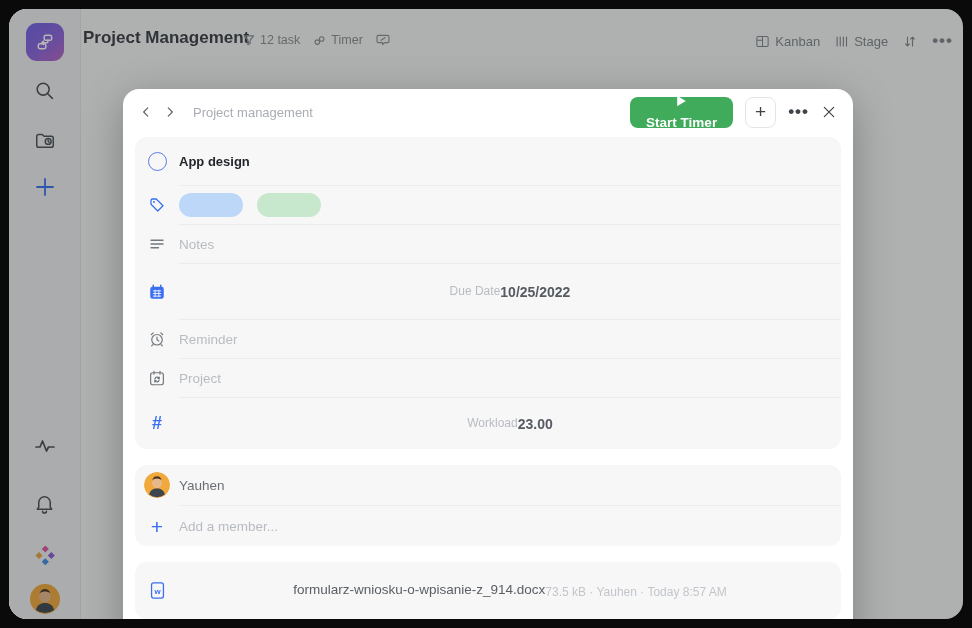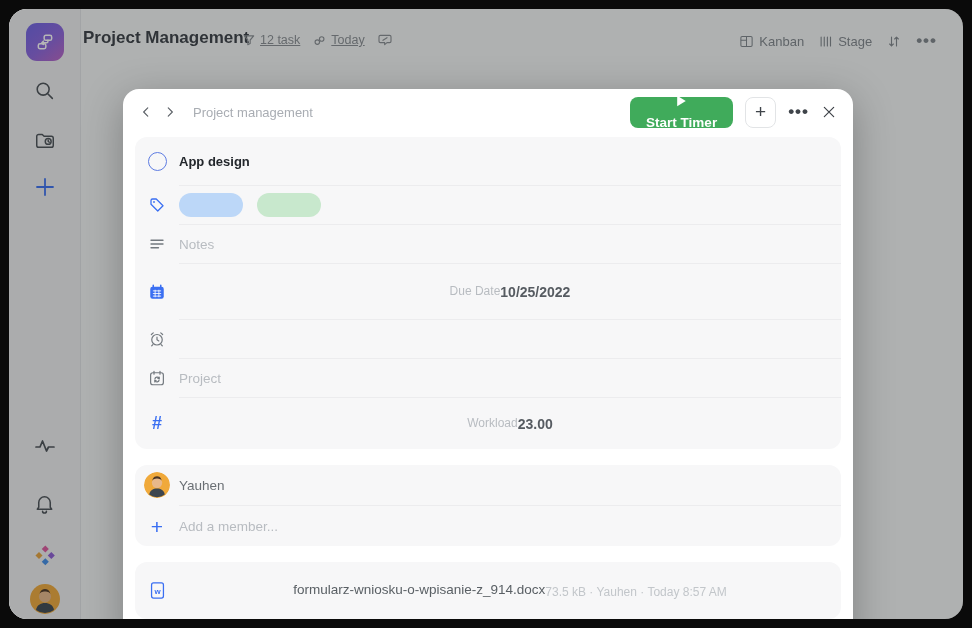--- a/index.html
+++ b/index.html
@@ -25,22 +25,22 @@
   .logo {
     position:absolute; left:50%; transform:translateX(-50%); top:14px;
     width:38px; height:38px; border-radius:11px;
     background:linear-gradient(140deg,#6d61e4 0%, #8a63dd 55%, #bb62c4 100%);
     display:flex; align-items:center; justify-content:center;
   }
   .app-header-title {
     position:absolute; left:74px; top:19px; font-size:17px; font-weight:bold; color:#383d43;
   }
   .app-header-tools { position:absolute; left:233px; top:23px; display:flex; align-items:center; gap:12px; color:#888d92; font-size:12.5px; }
-  .tool-item { display:flex; align-items:center; gap:4px;text-decoration:underline; }
-  .view-tools { position:absolute; right:26px; top:22px; display:flex; align-items:center; gap:14px; color:#7f858b; font-size:13px; }
+  .tool-item { display:flex; align-items:center; gap:4px; }
+  .view-tools { position:absolute; right:10px; top:22px; display:flex; align-items:center; gap:14px; color:#7f858b; font-size:13px; }
   .view-item { display:flex; align-items:center; gap:5px; }
   
   .overlay { position:absolute; inset:0; background:rgba(30,32,34,0.33); }
   
   .modal {
     position:absolute; left:114px; top:80px; width:730px; height:560px;
     background:#ffffff; border-radius:16px;
     box-shadow:0 10px 40px rgba(0,0,0,0.28);
   }
   .modal-header { height:46px; display:flex; align-items:center; padding:0 16px; }
@@ -160,21 +160,21 @@
       </span>
       <span>12 task</span>
     </div>
     <div class="tool-item">
       <span>
         <svg width="15" height="15" viewBox="0 0 24 24" fill="none" stroke="#888d92" stroke-width="1.8">
             <circle cx="8.5" cy="14.5" r="3.6"></circle>
             <circle cx="15.5" cy="9.5" r="3.6"></circle>
           </svg>
       </span>
-      <span>Today</span>
+      <span>Timer</span>
     </div>
     <div class="tool-item">
       <span>
         <svg width="16" height="16" viewBox="0 0 24 24" fill="none" stroke="#888d92" stroke-width="1.7" stroke-linecap="round" stroke-linejoin="round">
           <path d="M5 5h14c1.1 0 2 .9 2 2v7c0 1.1-.9 2-2 2h-4l-3.5 3v-3H5c-1.1 0-2-.9-2-2V7c0-1.1.9-2 2-2z"></path>
           <path d="M9 12.5l6-4"></path>
         </svg>
       </span>
     </div>
   </div>
@@ -289,20 +289,21 @@
         </div>
         <div class="divider"></div>
         <div class="row h38">
           <div class="icon-cell">
             <svg width="18" height="18" viewBox="0 0 24 24" fill="none" stroke="#73797f" stroke-width="1.6" stroke-linecap="round" stroke-linejoin="round">
               <circle cx="12" cy="13" r="7"></circle>
                 <path d="M12 9.5V13l2.4 1.6"></path>
               <path d="M4.5 6L7 3.8M19.5 6L17 3.8M6.5 19.5L5 21M17.5 19.5L19 21"></path>
             </svg>
           </div>
+          <div class="row-main placeholder">Reminder</div>
         </div>
         <div class="divider"></div>
         <div class="row h38">
           <div class="icon-cell">
             <svg width="18" height="18" viewBox="0 0 24 24" fill="none" stroke="#73797f" stroke-width="1.6" stroke-linecap="round" stroke-linejoin="round">
               <rect x="3.5" y="5" width="17" height="16" rx="3"></rect>
                 <path d="M8 3v4M16 3v4"></path>
               <path d="M9.2 13.5a3 3 0 0 1 5.6-1.2M14.8 14.5a3 3 0 0 1-5.6 1.2"></path>
               <path d="M14.9 10.8v1.7h-1.7M9.1 17.2v-1.7h1.7"></path>
             </svg>

